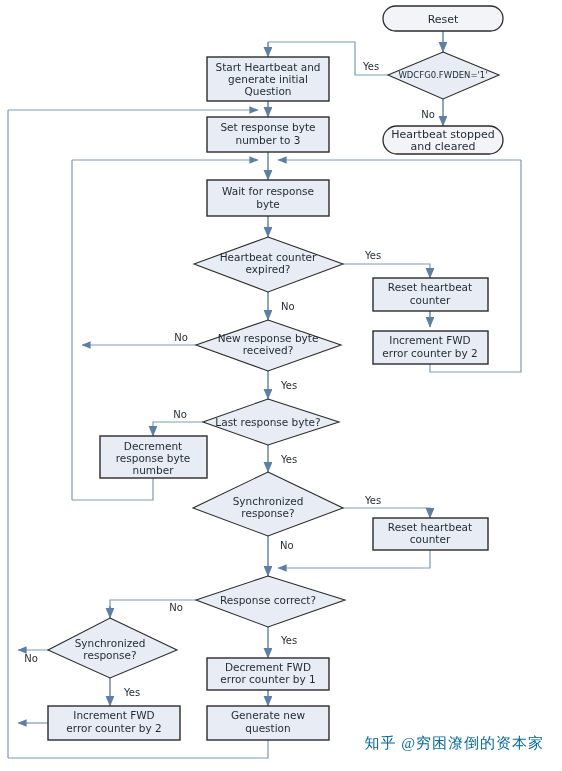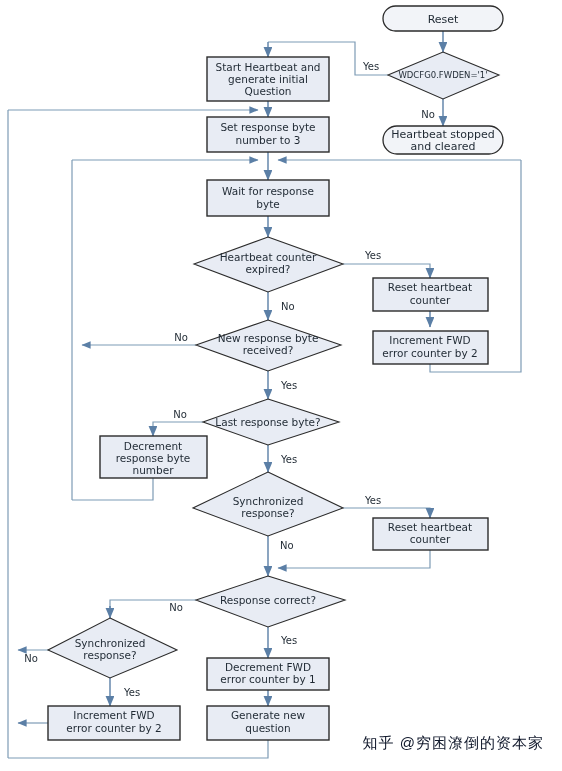--- a/index.html
+++ b/index.html
@@ -1,20 +1,20 @@
 <!DOCTYPE html>
 <html><head>
 <meta charset="utf-8">
 <style>
   html,body{margin:0;padding:0;background:#ffffff;}
   body{font-family:"DejaVu Sans","Liberation Sans",sans-serif;}
   #canvas{position:relative;width:554px;height:771px;background:#fff;overflow:hidden;}
   #flow-svg{position:absolute;left:0;top:0;width:562px;height:771px;}
-  .wm{position:absolute;right:10px;bottom:18px;color:#0f172a;font-size:15px;letter-spacing:1px;
-      font-family:Liberation Sans, sans-serif;white-space:nowrap;}
+  .wm{position:absolute;right:10px;bottom:18px;color:#0369a1;font-size:15px;letter-spacing:1px;
+      font-family:Liberation Serif, serif;white-space:nowrap;}
   .node-text{font-size:10.5px;fill:#1f2933;font-family:"DejaVu Sans","Liberation Sans",sans-serif;}
   .term-text{font-size:11px;fill:#1f2933;font-family:"DejaVu Sans","Liberation Sans",sans-serif;}
   .cond-text{font-size:8.5px;fill:#1f2933;font-family:"DejaVu Sans","Liberation Sans",sans-serif;}
   .edge-label{font-size:10px;fill:#1f2933;font-family:"DejaVu Sans","Liberation Sans",sans-serif;}
   .proc{fill:#e8ecf4;stroke:#2b2b2b;stroke-width:1.4;}
   .dec{fill:#e8ecf4;stroke:#2b2b2b;stroke-width:1.1;}
   .term{fill:#f2f4f8;stroke:#2b2b2b;stroke-width:1.3;}
   .conn{fill:none;stroke:#7d9bb5;stroke-width:1.2;}
   .conn-dark{fill:none;stroke:#5b7fa6;stroke-width:1.4;}
 </style>

